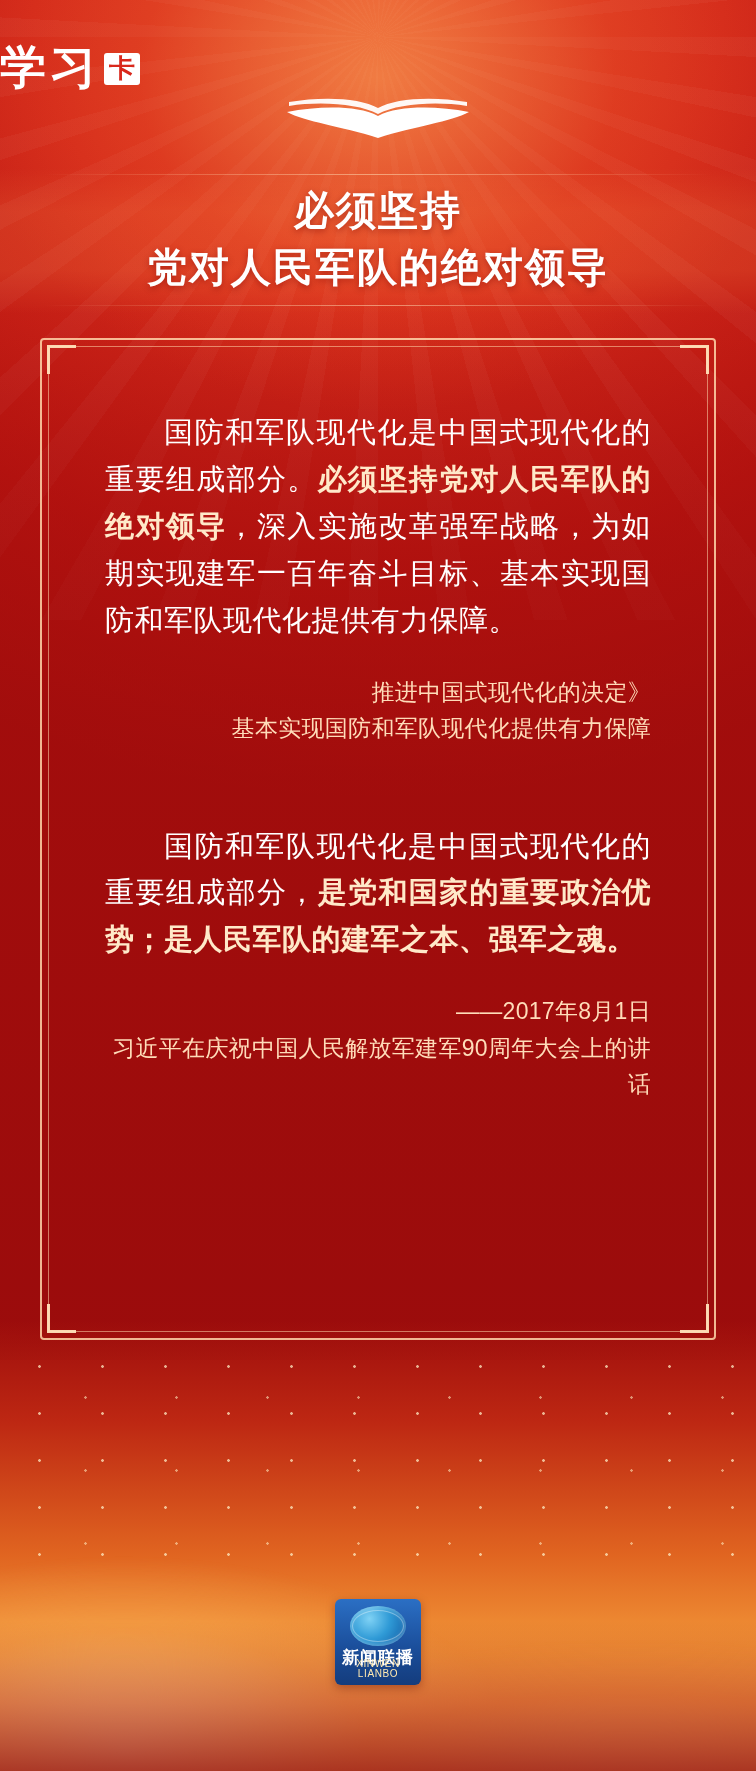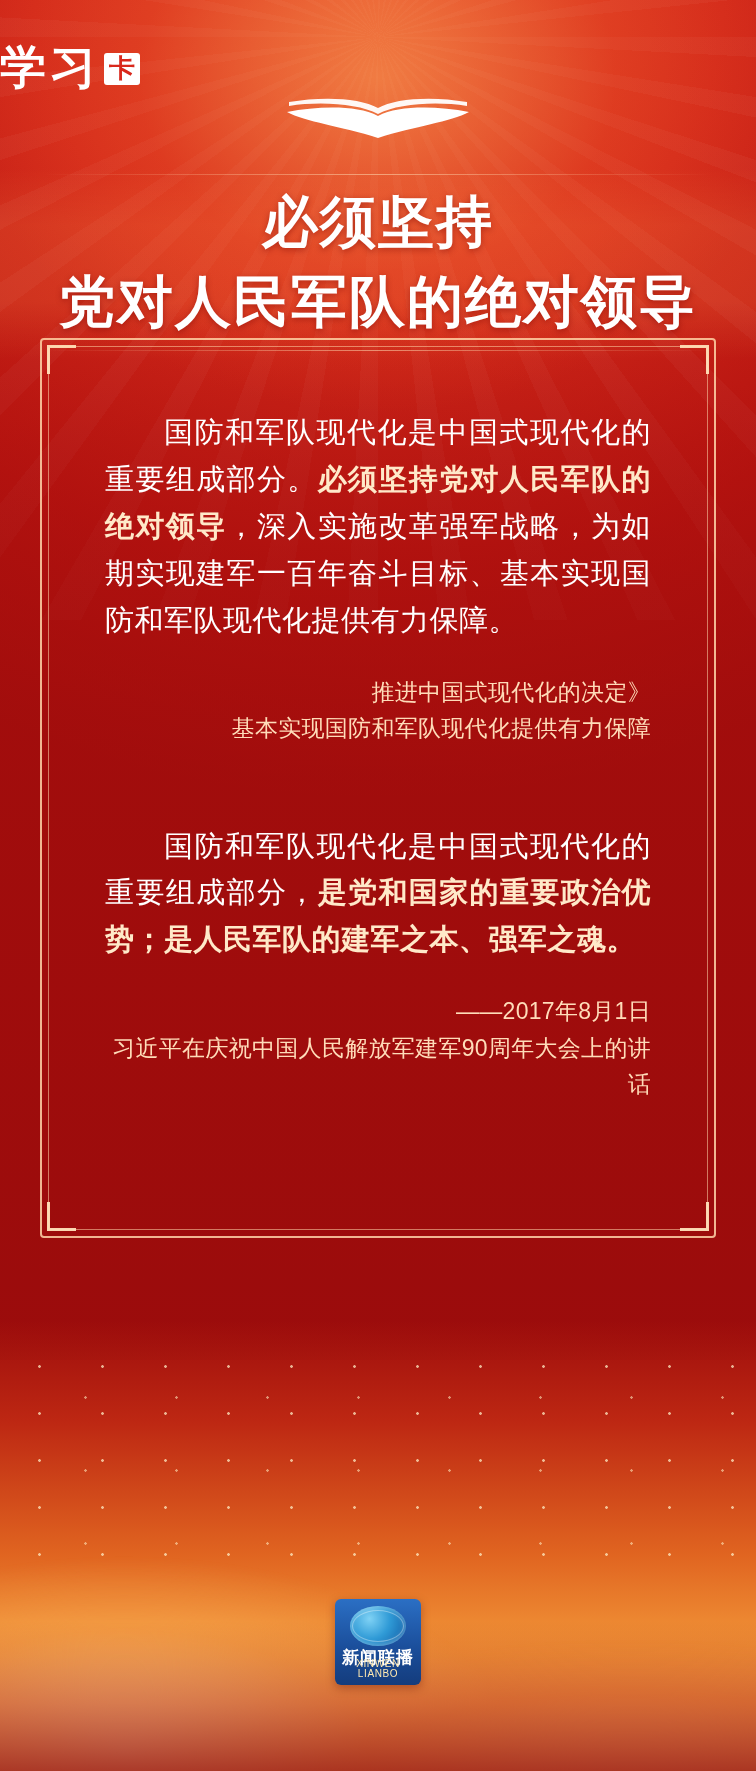--- a/index.html
+++ b/index.html
@@ -128,35 +128,35 @@
   .title-band:before, .title-band:after {
     content: "";
     position: absolute;
     left: 6%; right: 6%;
     height: 1px;
     background: linear-gradient(90deg, rgba(255,210,160,0) 0%, rgba(255,220,180,0.55) 50%, rgba(255,210,160,0) 100%);
   }
   .title-band:before { top: 6px; }
   .title-band:after { bottom: 8px; }
   .title-line {
-    font-size: 56px;
+    font-size: 40px;
     font-weight: bold;
     color: #ffffff;
     line-height: 1.42;
     letter-spacing: 2px;
     text-shadow: 0 2px 6px rgba(120,0,0,0.45);
   }
 
   
   .card {
     position: absolute;
     top: 338px;
     left: 40px;
     width: 676px;
-    height: 900px;
+    height: 1002px;
     box-sizing: border-box;
     border: 2px solid rgba(255,214,170,0.85);
     border-radius: 4px;
     padding: 6px;
   }
   .card-inner {
     position: relative;
     width: 100%;
     height: 100%;
     box-sizing: border-box;

